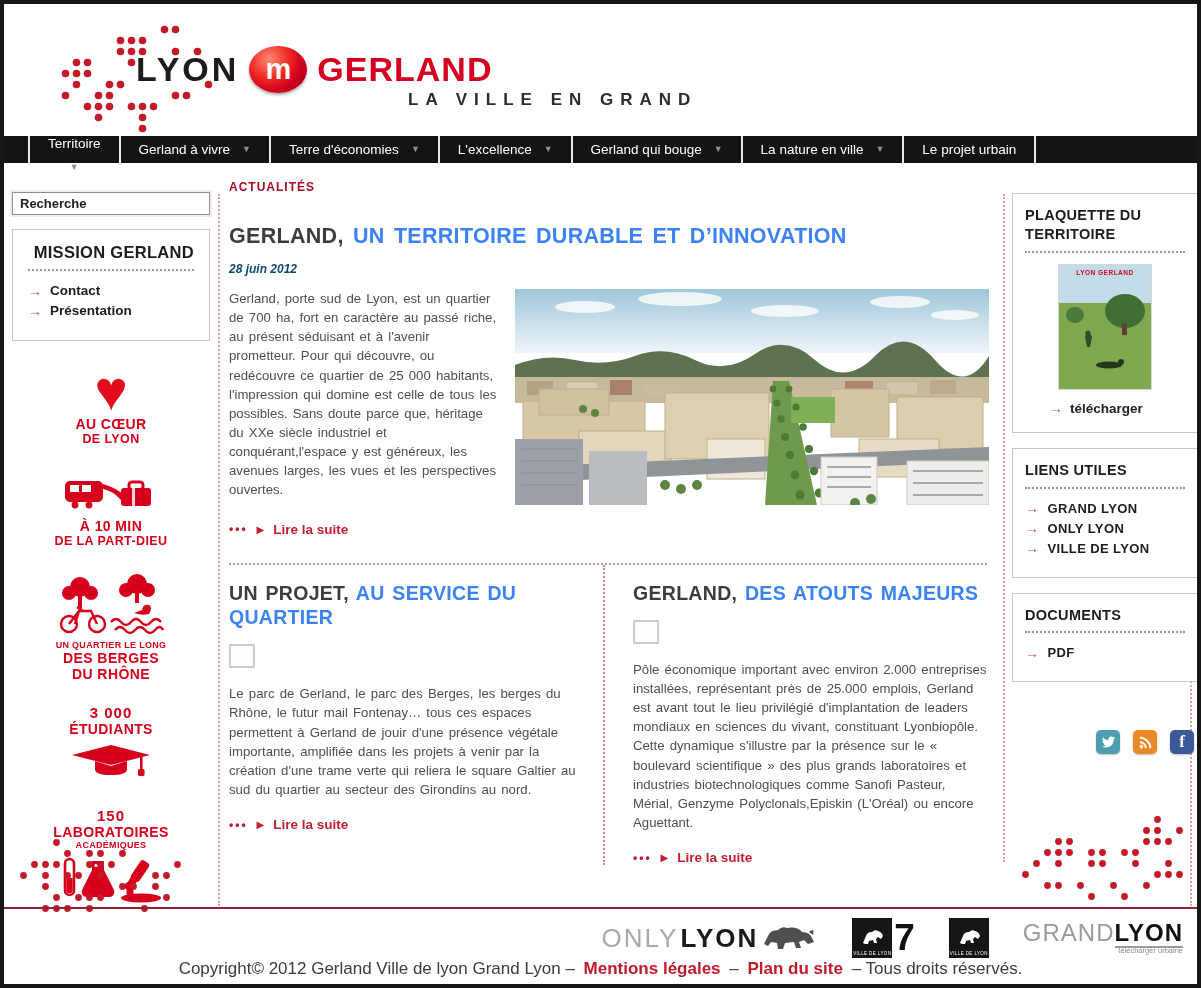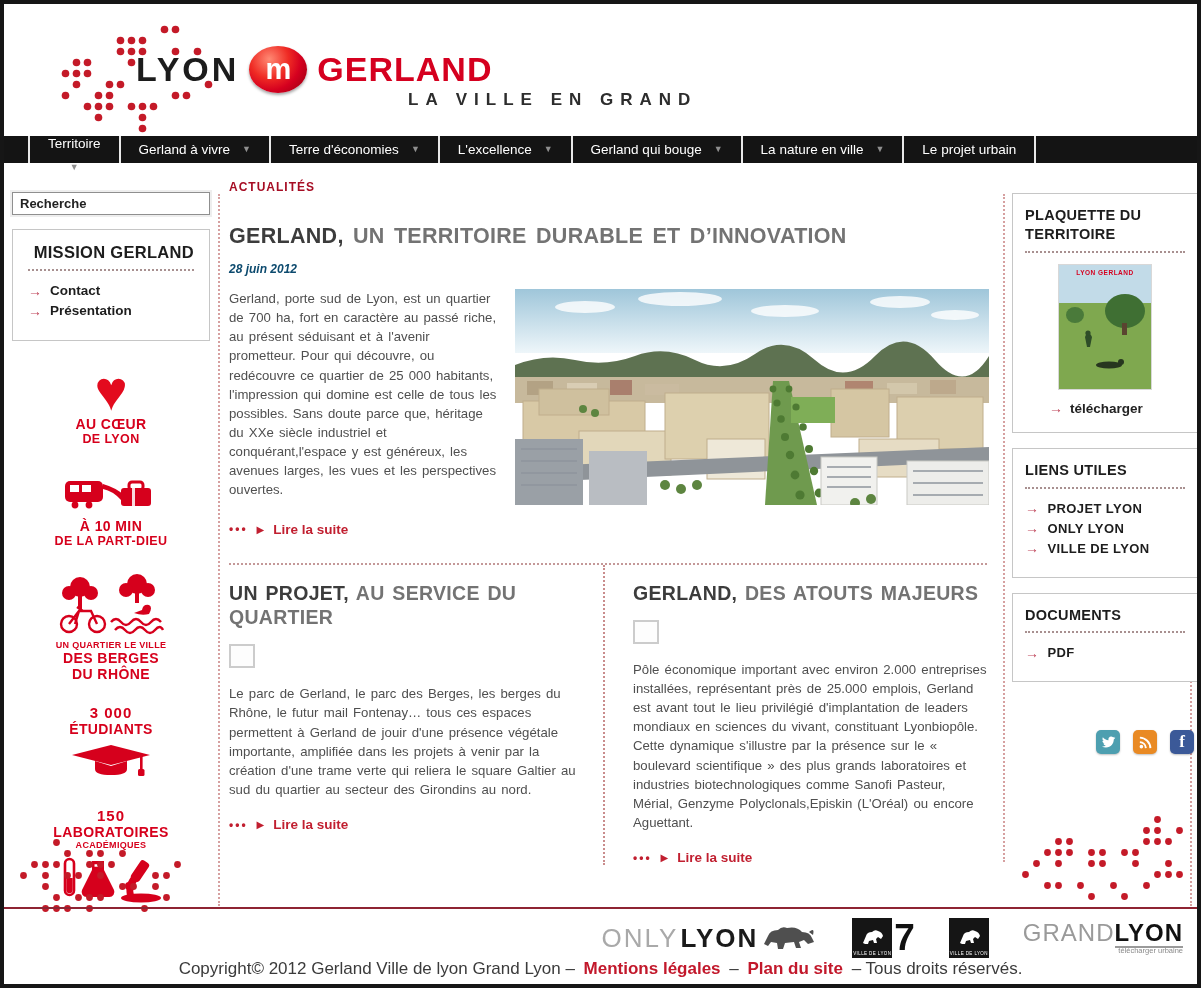--- a/index.html
+++ b/index.html
@@ -61,21 +61,21 @@
   .f-lg { font-size:14px; font-weight:bold; letter-spacing:.4px; }
   .f-md { font-size:12.5px; font-weight:bold; letter-spacing:.4px; }
   .f-sm { font-size:9px; font-weight:bold; letter-spacing:.3px; }
   .f-num { font-size:15px; font-weight:bold; letter-spacing:1px; }
 
   
   .main { position:absolute; left:225px; top:176px; width:760px; }
   .section-label { font-size:12px; font-weight:bold; color:#a60d24; letter-spacing:1px; }
   .lead-title { margin-top:30px; font-size:21.5px; font-weight:bold; letter-spacing:.3px; word-spacing:3px; }
   .t-black { color:#3c3c3c; }
-  .t-red { color:#737373; }
+  .t-red { color:#3b82f6; }
   .lead-date { margin-top:13px; font-size:12px; font-weight:bold; font-style:italic; color:#0c4a6e; }
   .lead-row { margin-top:13px; display:flex; gap:16px; }
   .lead-text-col { width:270px; }
   .body-text { font-size:13.2px; color:#4f4f4f; line-height:1.45; word-spacing:1.5px; }
   .city-img { width:474px; height:216px; display:block; }
   .read-more { display:flex; align-items:center; gap:9px; color:#c11f30; font-weight:bold; font-size:13.5px; cursor:pointer; }
   .lead-text-col .read-more { margin-top:22px; }
   .rm-dots { letter-spacing:2px; font-size:12px; }
   .rm-arrow { font-size:10px; }
   .cols-divider { margin-top:26px; border-bottom:2px dotted #c49898; width:758px; }
@@ -255,21 +255,21 @@
           <path d="M96 40 q4 -7 0 -9 q-6 -1 -7 5 l-8 3 q8 3 15 1z"></path>
         </g>
         <g fill="none" stroke="#d6001c" stroke-width="2.4">
           <circle cx="16" cy="50" r="8"></circle>
             <circle cx="44" cy="50" r="8"></circle>
           <path d="M16 50 L26 37 L38 37 L44 50 M26 37 L22 50 M30 37 L24 33"></path>
           <path d="M58 48 q5 -6 10 0 t10 0 t10 0 t10 0 t10 0"></path>
           <path d="M62 56 q5 -6 10 0 t10 0 t10 0 t10 0 t8 0"></path>
         </g>
       </svg>
-      <div class="f-sm">UN QUARTIER LE VILLE</div>
+      <div class="f-sm">UN QUARTIER LE LONG</div>
       <div class="f-lg">DES BERGES</div>
       <div class="f-lg">DU RHÔNE</div>
     </div>
 
     <div class="feature" style="margin-bottom:24px;">
       <div class="f-num">3 000</div>
       <div class="f-lg">ÉTUDIANTS</div>
       <svg width="86" height="36" viewBox="0 0 86 36" style="margin-top:6px;">
         <g fill="#d6001c">
           <polygon points="43,2 82,12 43,22 4,12"></polygon>
@@ -458,21 +458,21 @@
       <span class="arrow">→</span>
       <span>télécharger</span>
     </div>
   </div>
 
   <div class="aside-box">
     <div class="aside-title">LIENS UTILES</div>
     <div class="dotted-div"></div>
     <div class="side-link">
       <span class="arrow">→</span>
-      <span>PROJET LYON</span>
+      <span>GRAND LYON</span>
     </div>
     <div class="side-link">
       <span class="arrow">→</span>
       <span>ONLY LYON</span>
     </div>
     <div class="side-link">
       <span class="arrow">→</span>
       <span>VILLE DE LYON</span>
     </div>
   </div>

